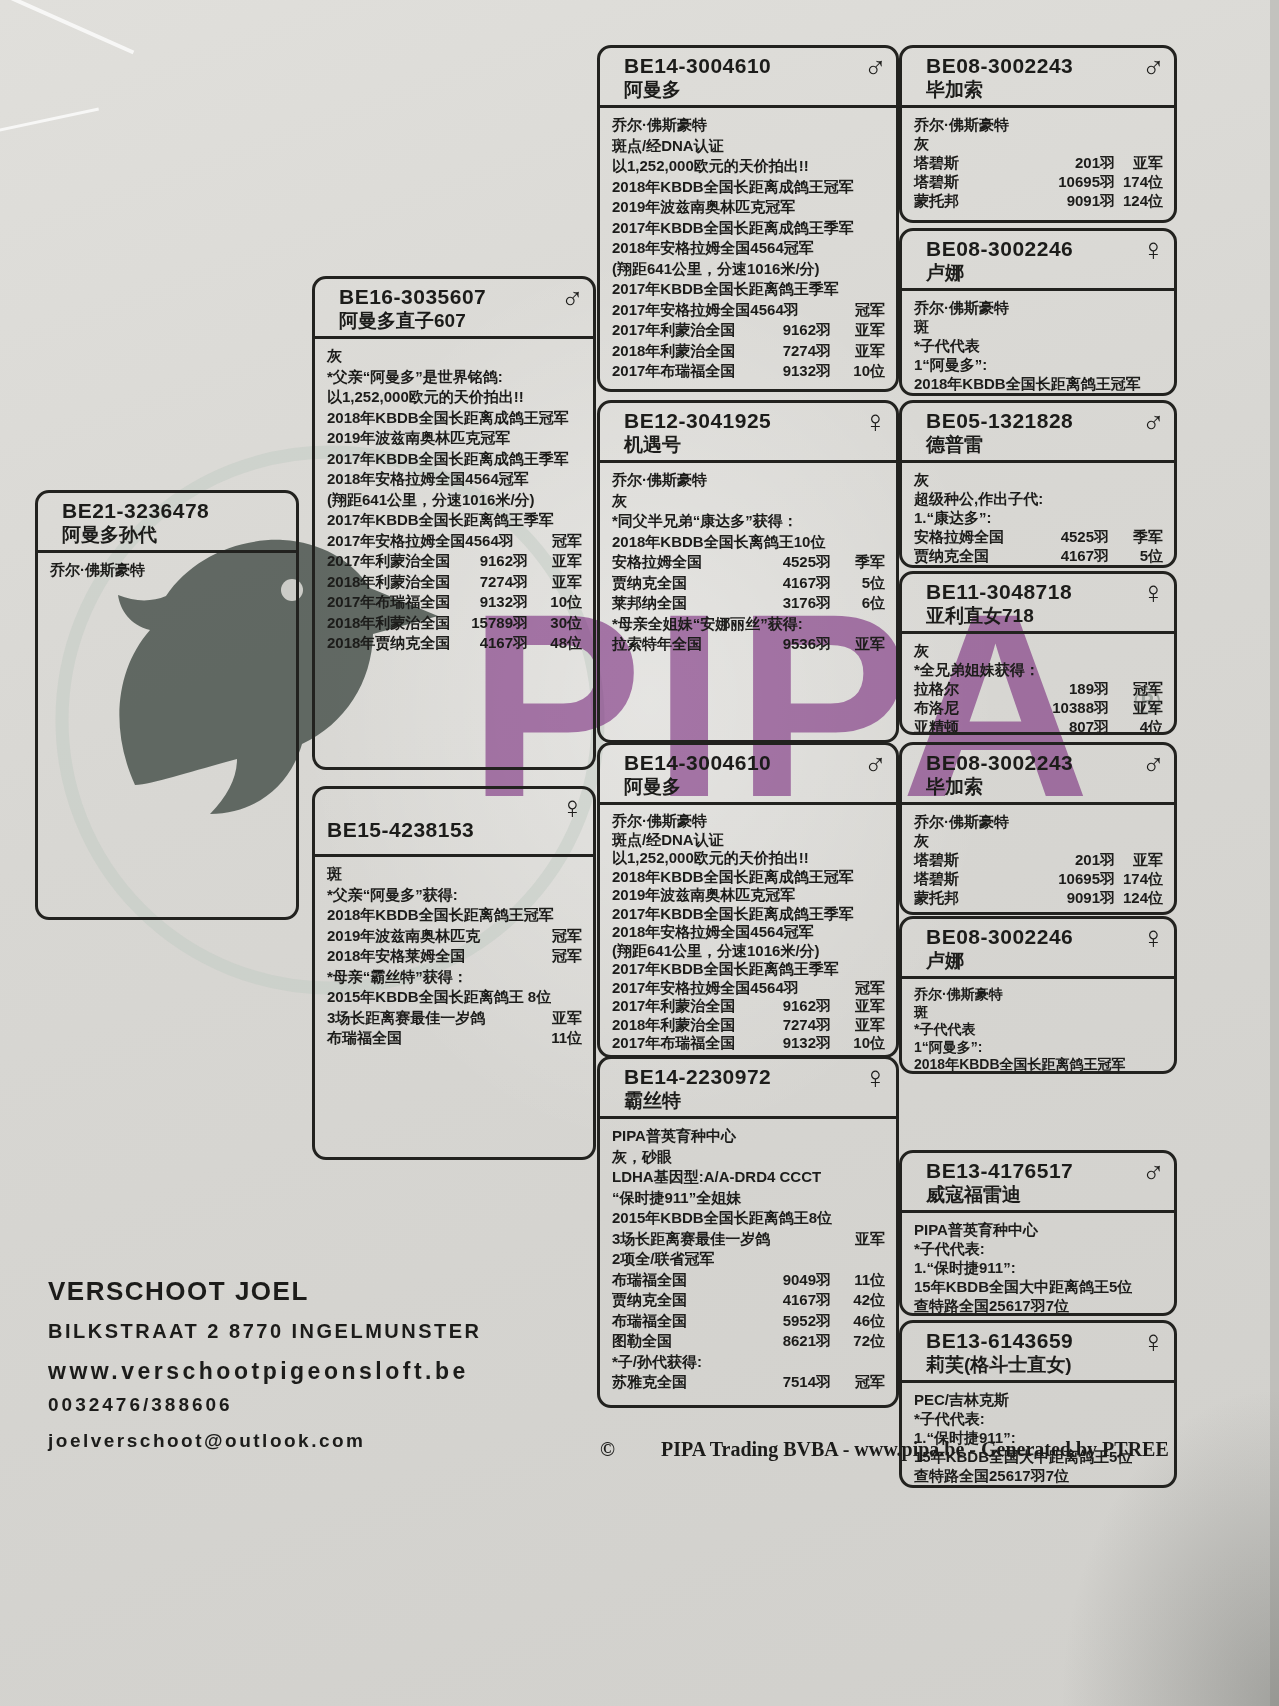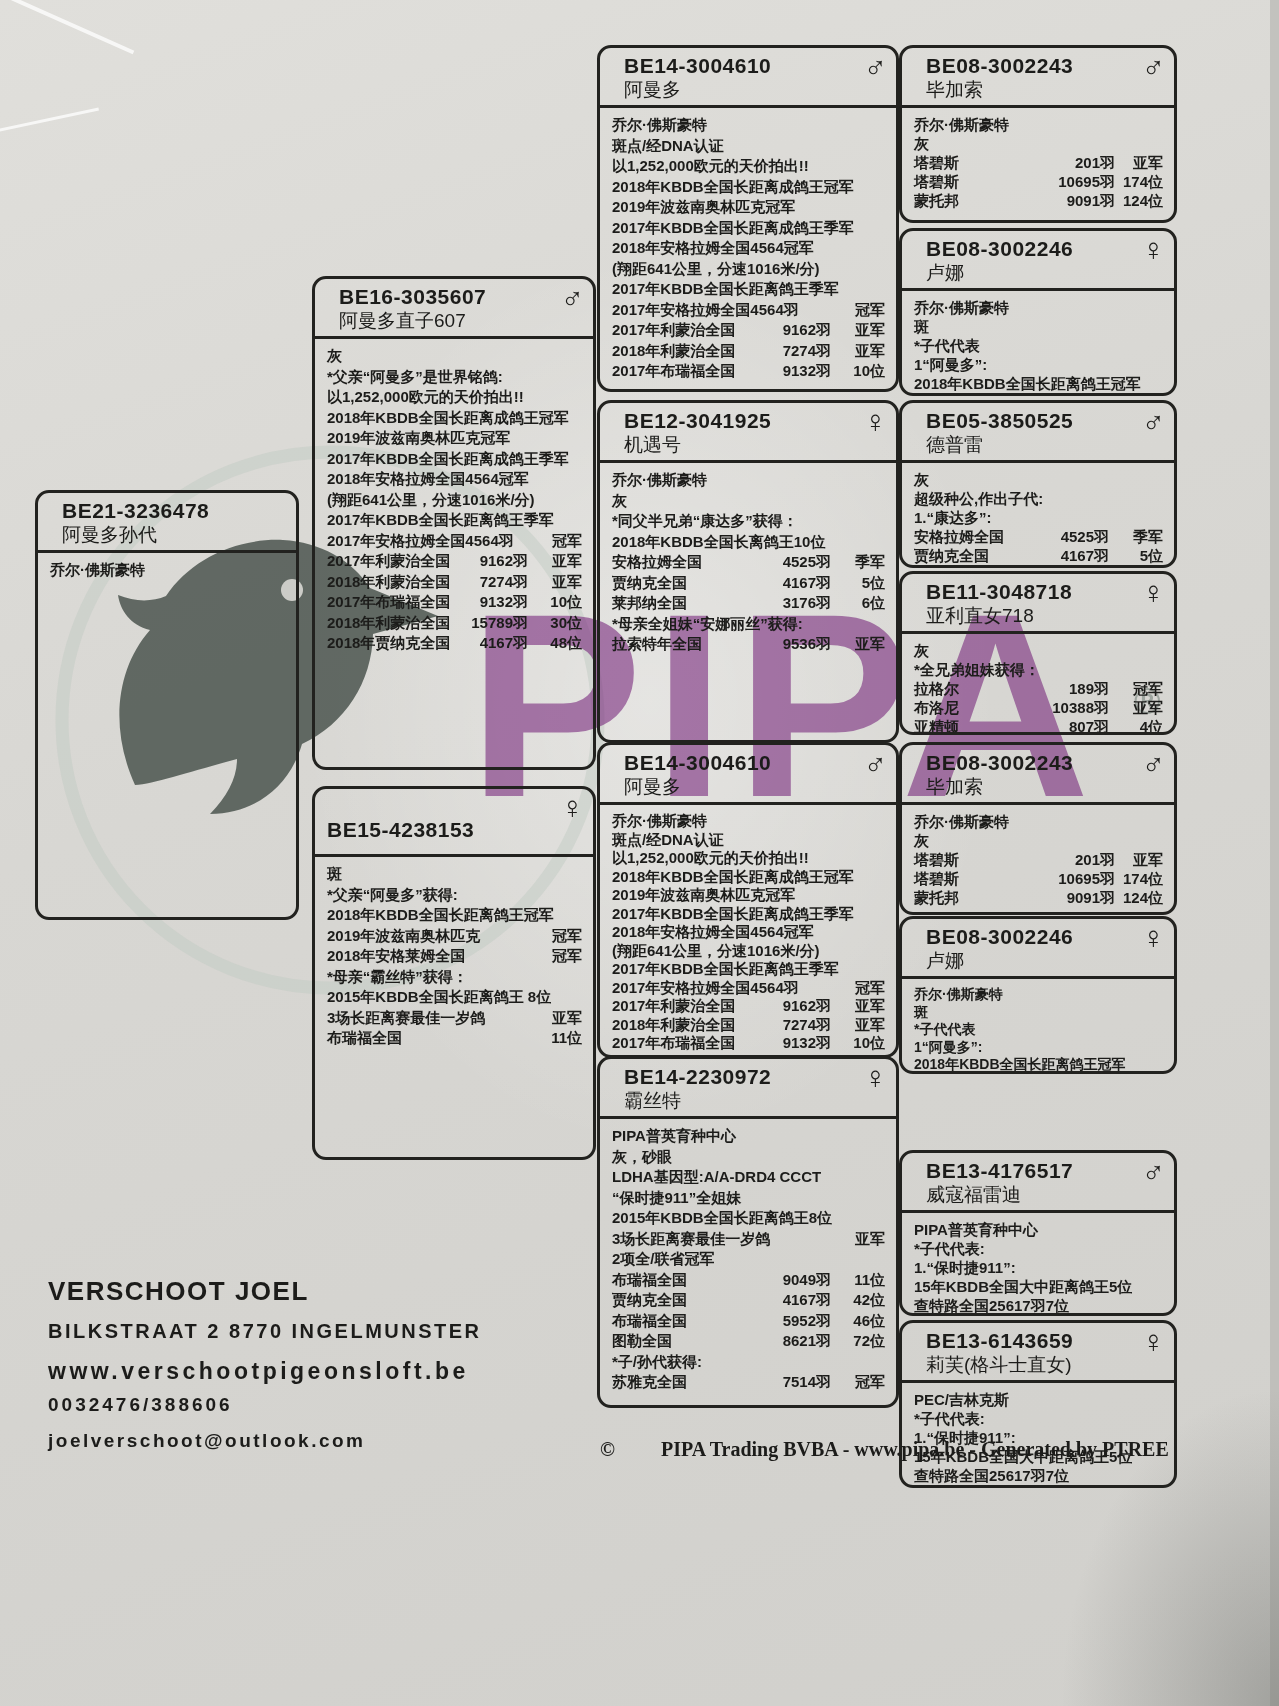--- a/index.html
+++ b/index.html
@@ -22,21 +22,21 @@
   
   .wm-svg{position:absolute;left:40px;top:430px;width:580px;height:580px;}
   .wm-brand{position:absolute;left:468px;top:575px;font-size:262px;font-weight:800;
     letter-spacing:10px;color:#701a75;opacity:.55;line-height:1;user-select:none;}
   .wm-reg{position:absolute;left:1134px;top:684px;font-size:36px;font-weight:700;
     color:#909a93;opacity:.8;line-height:1;}
   
   .pbox{position:absolute;border:3px solid #22221f;border-radius:14px;background:transparent;overflow:hidden;}
   .pbox-head{position:relative;padding:5px 44px 4px 24px;border-bottom:3px solid #22221f;}
   .ring{font-size:21px;font-weight:800;letter-spacing:.5px;line-height:25px;}
-  .pname{font-size:19px;font-weight:400;line-height:23px;}
+  .pname{font-size:19px;font-weight:700;line-height:23px;}
   .no-name .pbox-head{padding:28px 44px 12px 12px;}
   .sex{position:absolute;top:3px;right:9px;font-size:31px;font-weight:700;line-height:1;}
   .pbox-body{padding:7px 11px 5px 12px;}
   .row{display:flex;white-space:nowrap;font-size:15px;font-weight:700;line-height:20.5px;}
   .row .c1{margin-left:auto;}
   .row .c2{min-width:54px;text-align:right;}
   #b8 .row,#b9 .row,#b10 .row,#b11 .row,#b12 .row,#b13 .row,#b14 .row,#b15 .row{line-height:19px;}
   #b6 .row{line-height:18.5px;}
   #b13 .row{font-size:14px;line-height:17.5px;}
   #b13 .row .c2,#b8 .row .c2,#b12 .row .c2{min-width:48px;}
@@ -475,21 +475,21 @@
           <div class="row">
             <span class="c0">1“阿曼多”:</span>
           </div>
           <div class="row">
             <span class="c0">2018年KBDB全国长距离鸽王冠军</span>
           </div>
         </div>
   </section>
       <section class="pbox" id="b10">
     <header class="pbox-head">
-      <div class="ring">BE05-3850525</div>
+      <div class="ring">BE05-1321828</div>
       <div class="pname">德普雷</div>
       <span class="sex">♂</span>
     </header>
     <div class="pbox-body">
           <div class="row">
             <span class="c0">灰</span>
           </div>
           <div class="row">
             <span class="c0">超级种公,作出子代:</span>
           </div>

